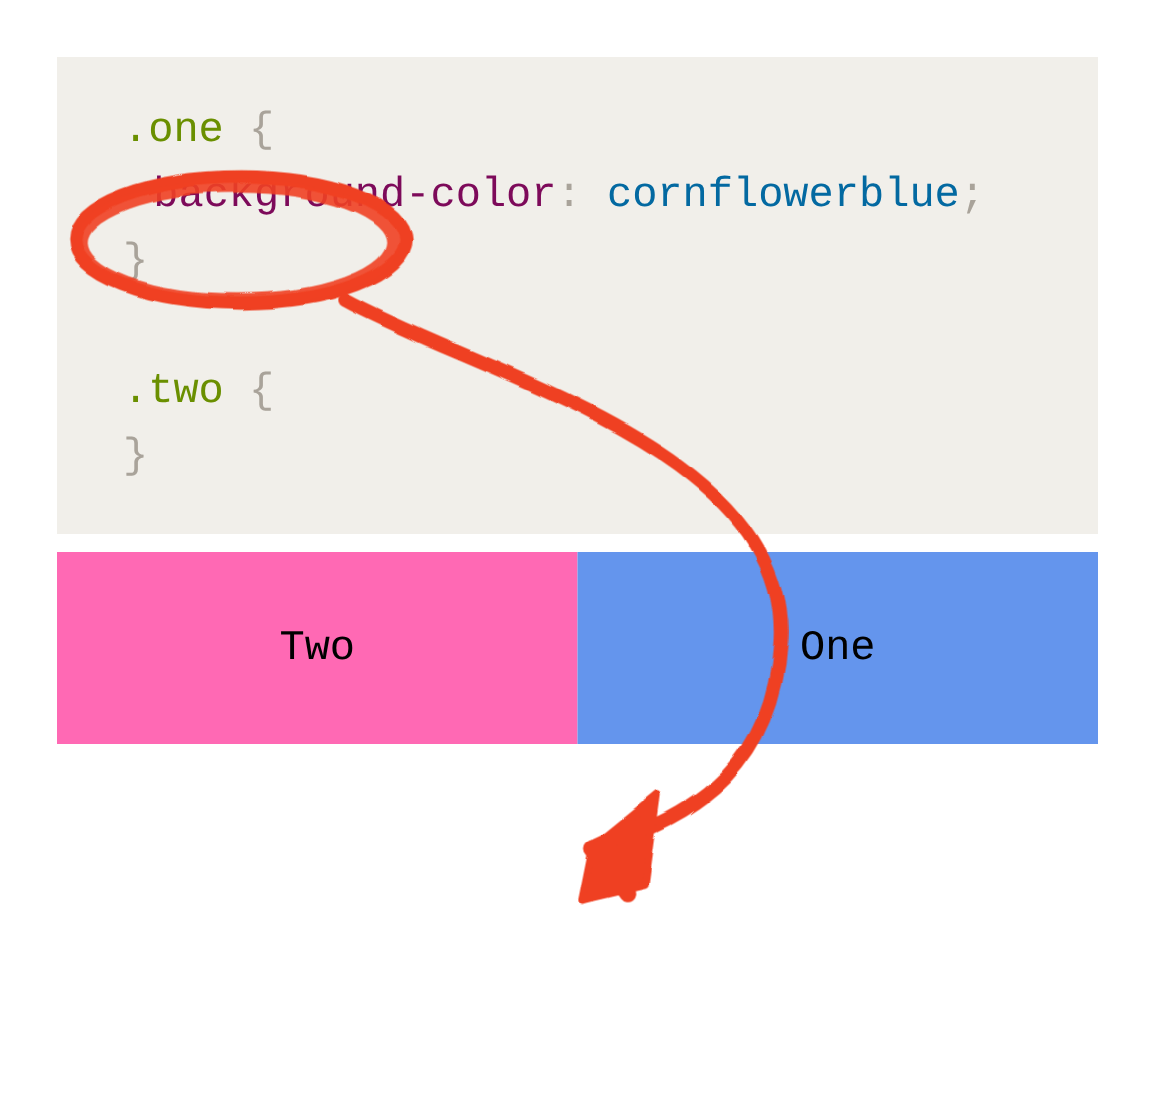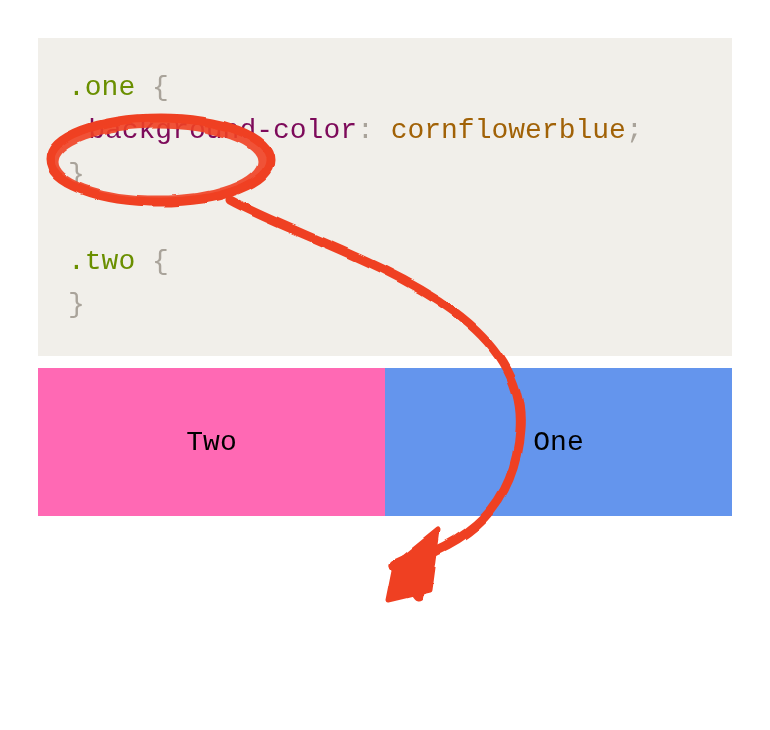--- a/index.html
+++ b/index.html
@@ -9,42 +9,42 @@
     height: 730px;
     background: #ffffff;
     font-family: ui-monospace, "SFMono-Regular", Menlo, Consolas, "Liberation Mono", monospace;
   }
   .wrap {
     padding: 38px;
     box-sizing: border-box;
   }
   .code {
     background: #f1efea;
-    padding: 28px 30px 30px 30px;
+    padding: 28px 30px 30px 44px;
     font-size: 28px;
     line-height: 1.55;
     color: #222;
     position: relative;
   }
   .code .selector { color: #6a8f00; } 
   .code .brace    { color: #a9a39a; } 
   .code .prop     { color: #7d0a5a; } 
   .code .punct    { color: #a9a39a; } 
-  .code .value    { color: #a16207; } 
+  .code .value    { color: #0369a1; } 
   .code .num      { color: #222222; }
   .line { white-space: pre; }
   .indent { display:inline-block; width: 1.2ch; }
 
   .demo {
     display: flex;
     margin-top: 12px;
   }
   .box {
     flex: 1 1 50%;
-    height: 148px;
+    height: 128px;
     display: flex;
     align-items: center;
     justify-content: center;
     font-size: 28px;
     color: #000;
   }
   .box.two { background: hotpink; }
   .box.one { background: cornflowerblue; text-align: center; }
 
   

